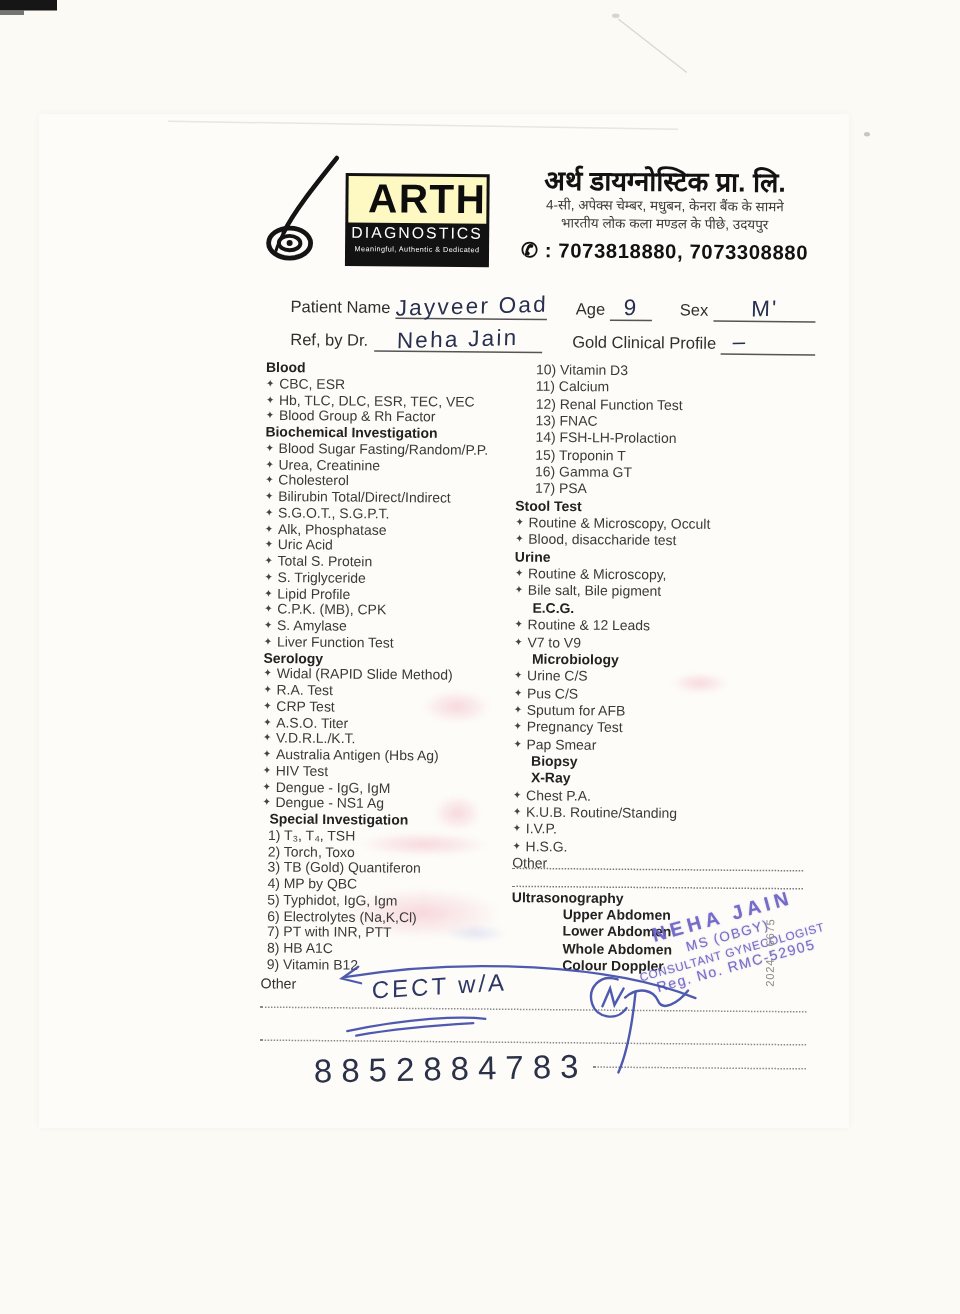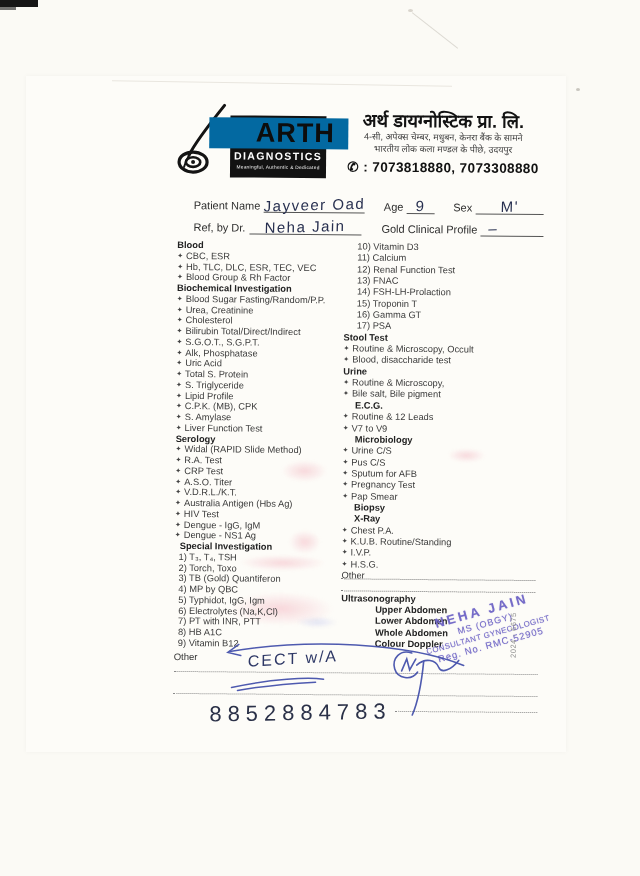--- a/index.html
+++ b/index.html
@@ -16,23 +16,23 @@
   .crease{position:absolute;left:406px;top:30px;width:58px;height:1px;background:#dcd9d2;transform:rotate(38deg);}
   .pedge{position:absolute;left:112px;top:83px;width:340px;height:1px;background:#e9e6df;transform:rotate(0.9deg);}
   .speck{position:absolute;left:576px;top:88px;width:4px;height:3px;background:#c9c6bf;border-radius:50%;}
   .speck2{position:absolute;left:408px;top:9px;width:5px;height:3px;background:#d9d5cd;border-radius:50%;}
 
   
   .logo-wrap{position:absolute;left:174px;top:102px;width:152px;height:78px;}
   .logo-svg{position:absolute;left:0;top:2px;}
   .logo-box{position:absolute;left:54px;top:14px;width:96px;height:62px;background:#121212;
             display:flex;flex-direction:column;align-items:center;padding:2px;box-sizing:border-box;}
-  .logo-arth{background:#0369a1;color:#0d0d0d;font-weight:bold;font-size:27px;line-height:31px;
-             width:100%;text-align:left;letter-spacing:1px;padding-left:47px;}
-  .logo-diag{color:#fff;font-size:10.5px;font-weight:bold;letter-spacing:1.4px;line-height:15px;}
+  .logo-arth{background:#fef9c3;color:#0d0d0d;font-weight:bold;font-size:27px;line-height:31px;
+             width:100%;text-align:right;letter-spacing:1px;}
+  .logo-diag{color:#fff;font-size:10.5px;font-weight:normal;letter-spacing:1.4px;line-height:15px;}
   .logo-tag{color:#fff;font-size:4.8px;line-height:7px;letter-spacing:.3px;}
   .clinic-hi{position:absolute;left:334px;top:110px;width:214px;text-align:center;}
   .hi-title{font-size:18px;font-weight:bold;color:#121212;line-height:21px;white-space:nowrap;}
   .hi-addr{font-size:9px;color:#3a3a3a;line-height:11.5px;white-space:nowrap;}
   .hi-phone{font-size:13.5px;font-weight:bold;color:#111;margin-top:4px;letter-spacing:.4px;}
 
   
   .prow{position:absolute;left:176px;width:366px;display:flex;align-items:flex-end;
         font-size:11px;color:#2f2f2f;}
   .prow1{top:196px;} .prow2{top:218px;}

